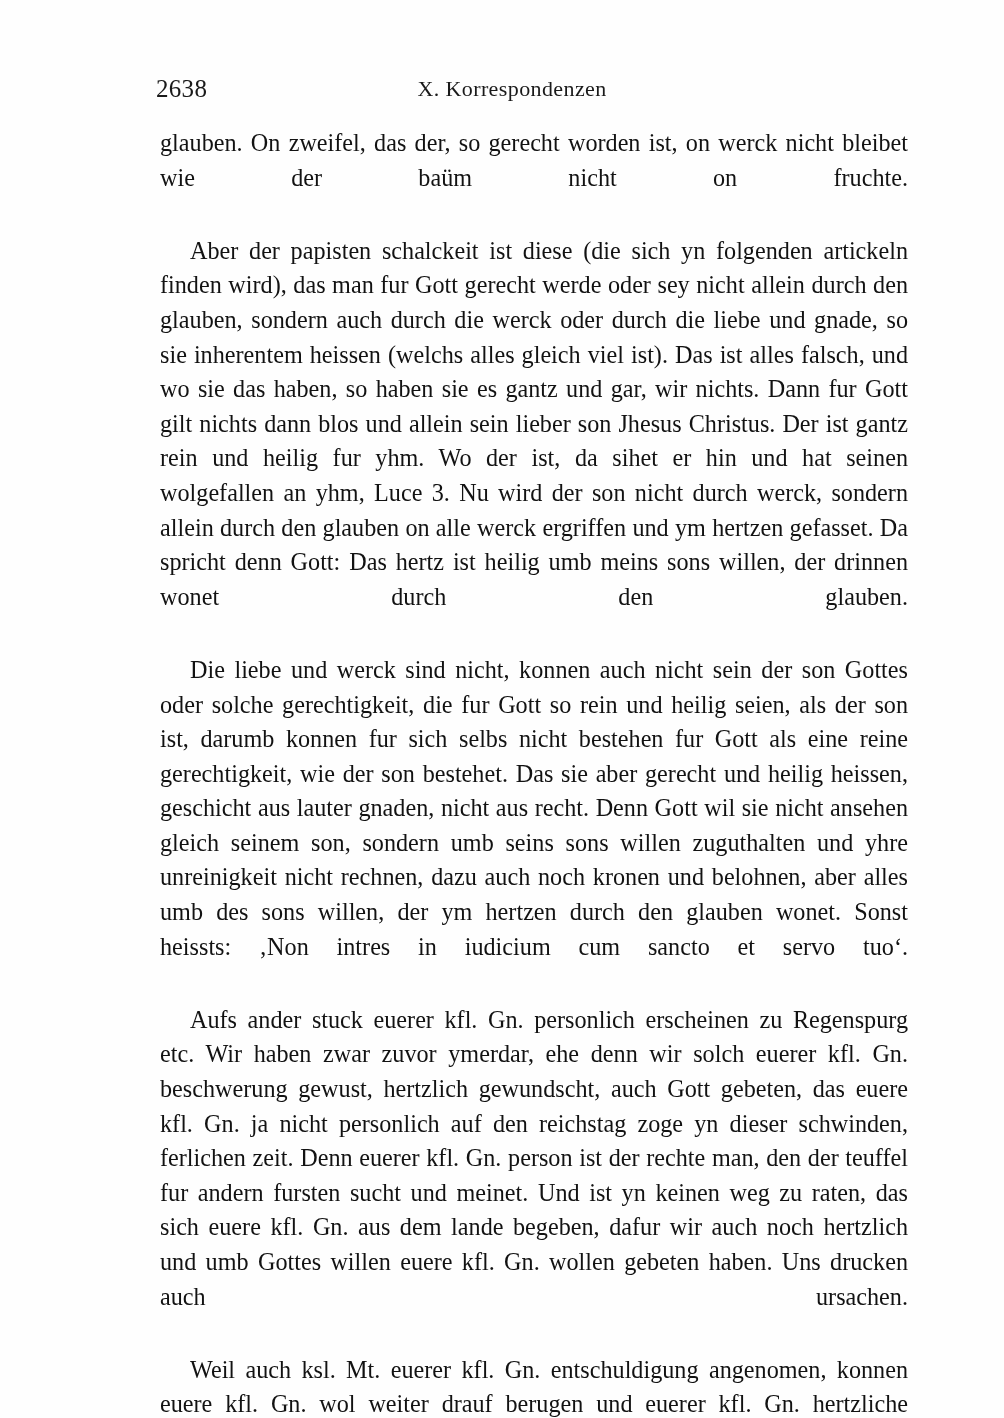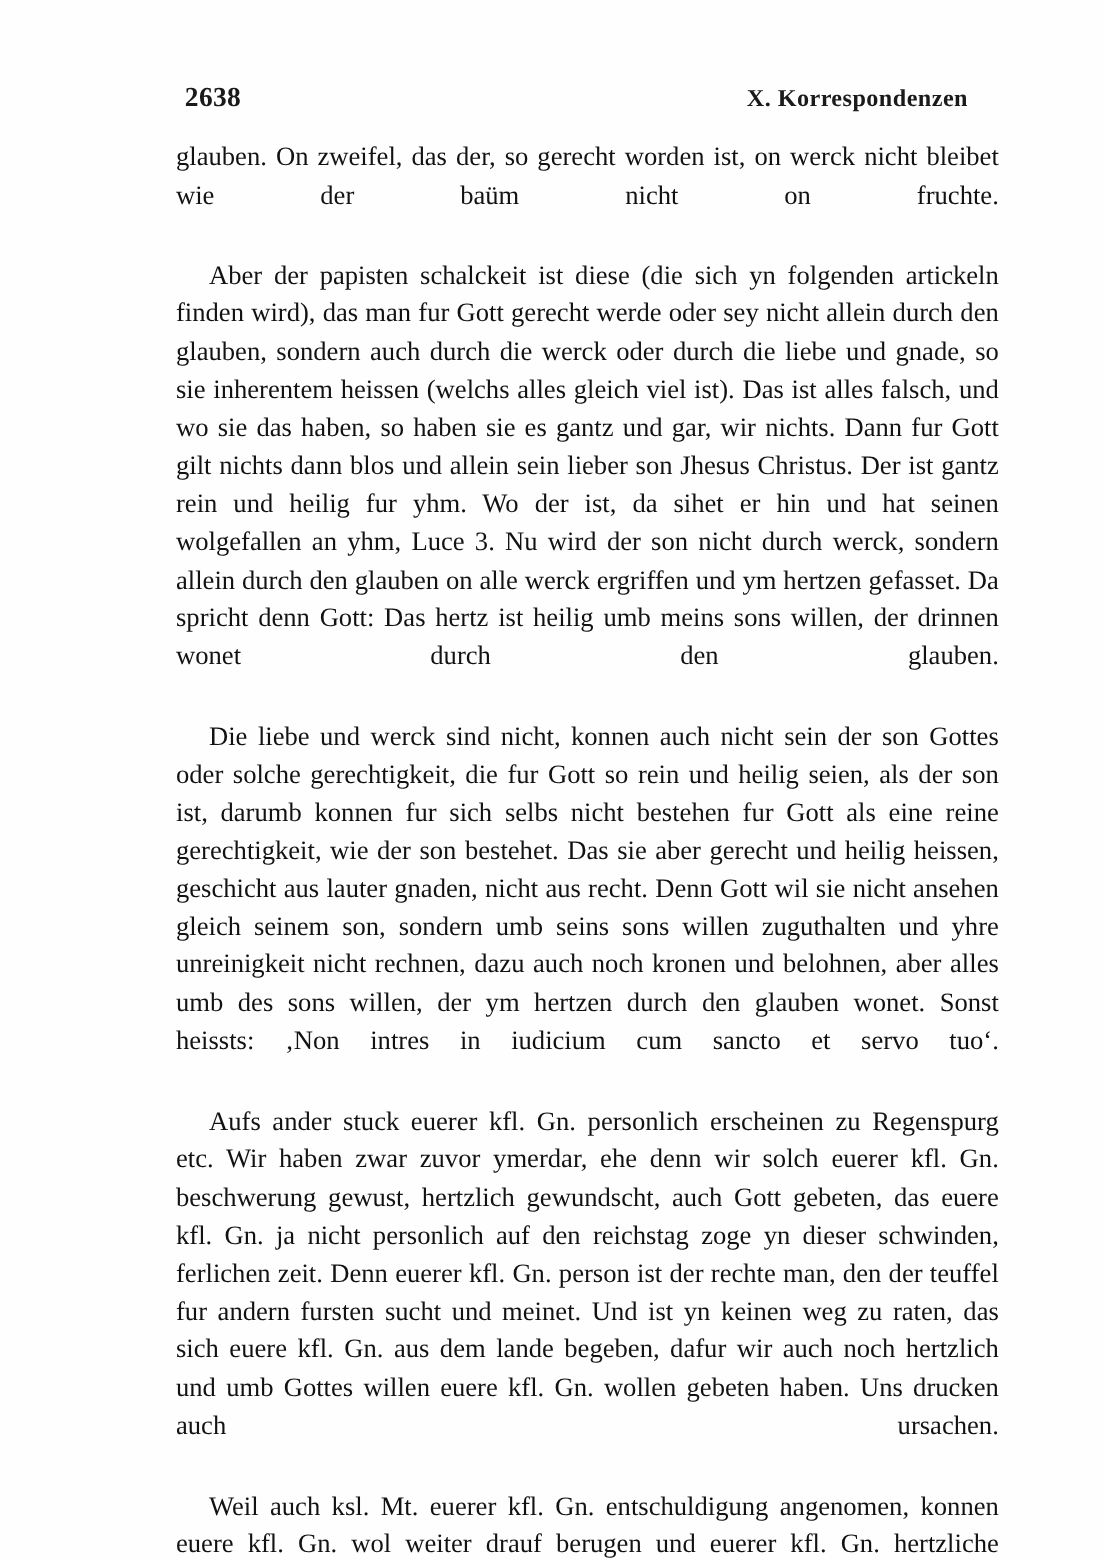--- a/index.html
+++ b/index.html
@@ -20,42 +20,41 @@
     position: relative;
     width: 1004px;
     height: 1418px;
     background: #fefefe;
     box-sizing: border-box;
   }
 
   
   .running-head {
     position: absolute;
-    left: 168px;
+    left: 156px;
     top: 74px;
     width: 712px;
     height: 30px;
-    font-weight: bold;
   }
   .folio {
     position: absolute;
     left: 0;
     top: 0;
     font-size: 25px;
     line-height: 30px;
     letter-spacing: 0.3px;
     color: #1a1a1a;
     white-space: nowrap;
   }
   .head-title {
     position: absolute;
     left: 0;
     right: 0;
     top: 0;
-    text-align: right;
+    text-align: center;
     font-size: 22px;
     line-height: 30px;
     letter-spacing: 0.4px;
     color: #1a1a1a;
     white-space: nowrap;
   }
 
   
   .text-block {
     position: absolute;

